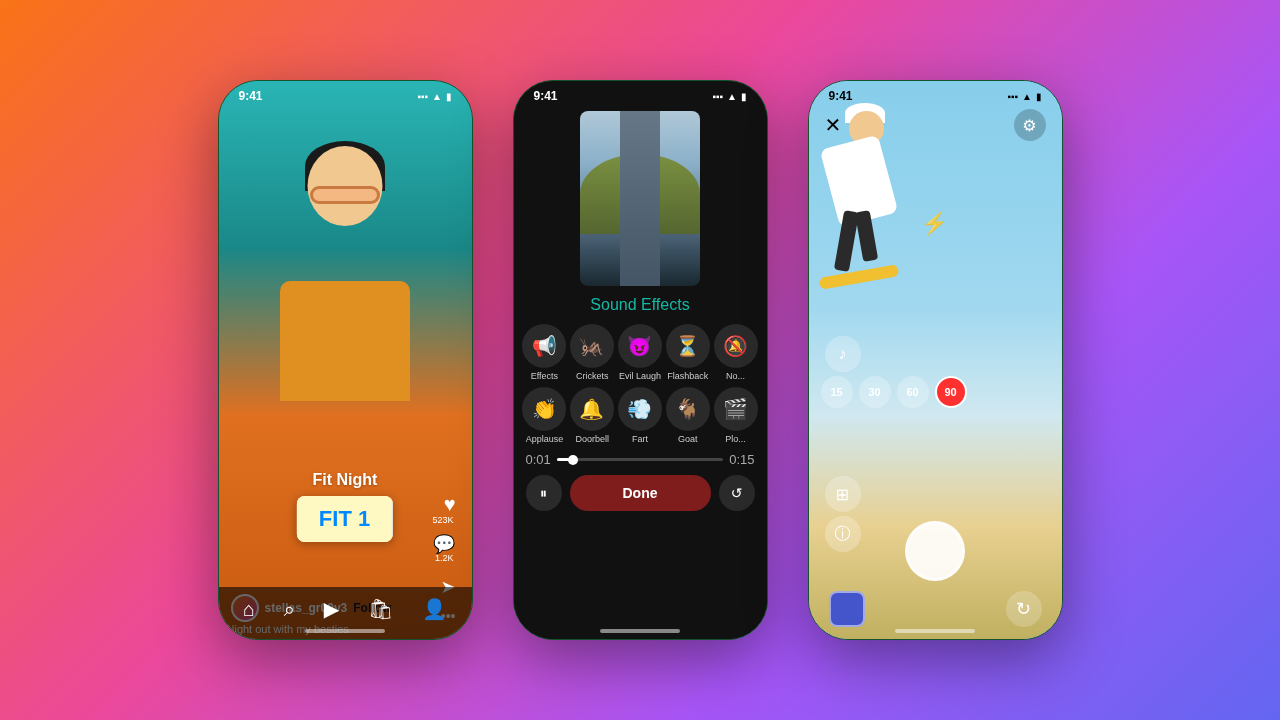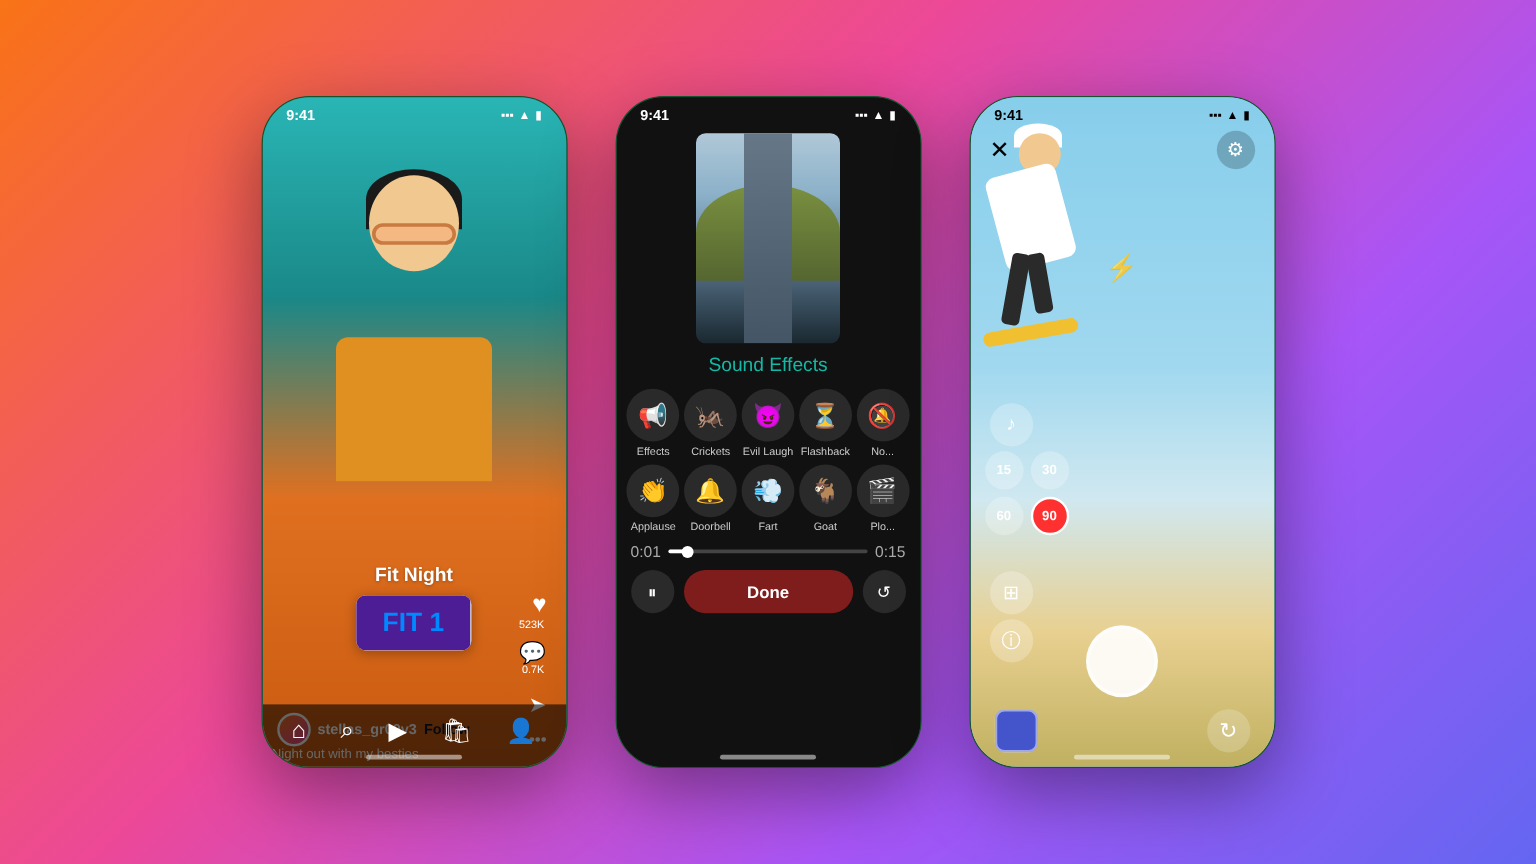--- a/index.html
+++ b/index.html
@@ -112,21 +112,21 @@
       background: rgba(255,255,255,0.95);
       box-shadow: 0 2px 10px rgba(0,0,0,0.3);
     }
     .fit-btn {
       padding: 10px 22px;
       font-size: 22px;
       font-weight: 800;
       border: none;
       cursor: pointer;
     }
-    .fit-btn-1 { background: #4c1d95; color: #0088ff; border-right: 1px solid #ddd; }
+    .fit-btn-1 { background: #fef9c3; color: #0088ff; border-right: 1px solid #ddd; }
     .fit-btn-2 { background: #fff; color: #ff3333; }
 
     .heart-icon {
       position: absolute;
       top: 412px; right: 16px;
       z-index: 10;
       color: #fff;
       font-size: 20px;
     }
     .heart-count {
@@ -466,21 +466,21 @@
       align-items: center;
       justify-content: center;
       color: #fff;
       font-size: 16px;
       cursor: pointer;
     }
     .timer-options {
       position: absolute;
       top: 295px; left: 12px;
       display: flex;
-      flex-direction: column;
+      flex-direction: row;
       gap: 6px;
       z-index: 10;
     }
     .timer-row { display: flex; gap: 6px; }
     .timer-btn {
       width: 32px; height: 32px;
       border-radius: 50%;
       background: rgba(255,255,255,0.25);
       display: flex;
       align-items: center;
@@ -562,21 +562,21 @@
         <span>▪▪▪</span>
         <span>▲</span>
         <span>▮</span>
       </div>
     </div>
 
 
     <span class="heart-icon">♥</span>
     <span class="heart-count">523K</span>
     <span class="comment-icon">💬</span>
-    <span class="comment-count">0.7K</span>
+    <span class="comment-count">1.2K</span>
     <span class="share-icon">➤</span>
     <span class="more-icon">•••</span>
 
     <div class="fit-check-label">Fit Night</div>
 
     <div class="fit-buttons">
       <button class="fit-btn fit-btn-1">FIT 1</button>
     </div>
 
     <div class="user-row">

